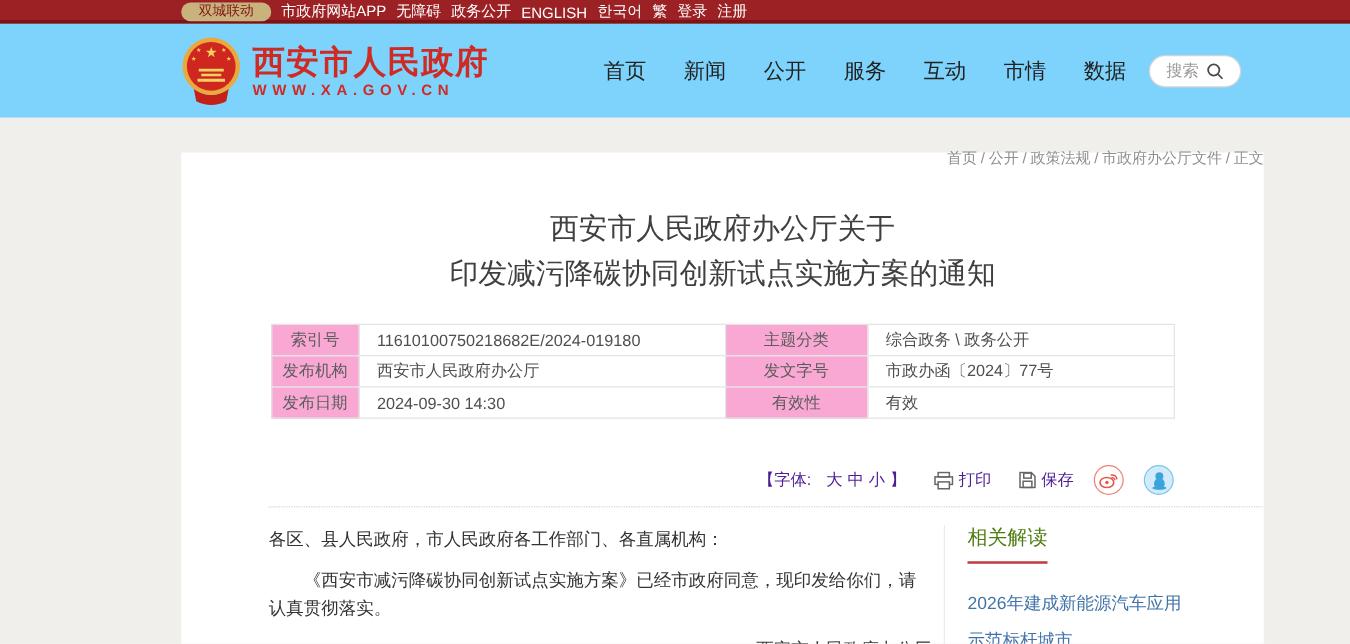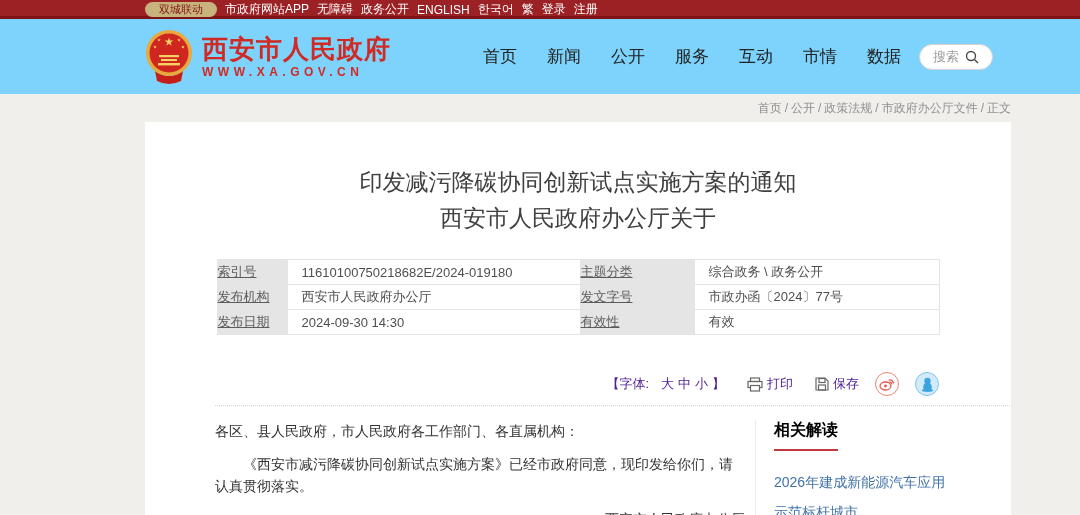--- a/index.html
+++ b/index.html
@@ -24,53 +24,53 @@
   .logo-name { color:#cf2b24; font-size:26px; font-weight:bold; letter-spacing:1px; line-height:28px; }
   .logo-url  { color:#cf2b24; font-size:12px; font-weight:bold; letter-spacing:4.5px; margin-top:2px; }
   .nav { display:flex; gap:30px; margin-left:92px; }
   .nav-item { font-size:17px; color:#222; cursor:pointer; }
   .search { margin-left:auto; margin-right:18px; width:74px; height:26px;
     border:1px solid #d4d4d4; border-radius:14px; display:flex; align-items:center;
     justify-content:center; gap:6px; background:#fff; cursor:pointer; }
   .search-txt { color:#9a9a9a; font-size:13px; }
 
   
-  .crumb-row { width:866px; margin-left:145px; padding-top:6px; height:28px;
+  .crumb-row { width:866px; margin-left:145px; padding-top:24px; height:28px;
     text-align:right; font-size:12px; color:#8f8f8f; }
   .crumb-row span { cursor:pointer; }
   .crumb-sep { margin:0 3px; cursor:default; }
 
   
   .card { width:866px; margin-left:145px; background:#fff; min-height:392px; padding-top:42px; }
   .doc-title { text-align:center; color:#404040; font-size:23px; line-height:36px; font-weight:500; }
 
   .meta { width:722px; margin:23px auto 0; border-collapse:collapse; table-layout:fixed; }
   .meta td { border:1px solid #e4e4e4; height:25px; font-size:13px; color:#4f4f4f; padding:0 0 0 14px; }
-  .meta td.lbl { background:#e5e5e5; text-align:left; padding:0; color:#5c5c5c;text-decoration:underline; }
+  .meta td.lbl { background:#f9a8d4; text-align:center; padding:0; color:#5c5c5c; }
   .c1 { width:70px; } .c2 { width:293px; } .c3 { width:114px;margin-left:20px; } .c4 { width:245px; }
 
   .tools { width:722px; margin:37px auto 0; display:flex; justify-content:flex-end;
     align-items:center; gap:10px; font-size:13px; color:#4c1d95; }
   .fs-opt { cursor:pointer; margin:0 2px; }
   .tool-btn { display:flex; align-items:center; gap:4px; cursor:pointer; margin-left:12px; }
   .soc { width:24px; height:24px; border-radius:50%; display:flex; align-items:center;
     justify-content:center; cursor:pointer; margin-left:6px; }
   .soc.weibo { background:#fff; border:1px solid #ef8272; }
   .soc.qq { background:#d2ebfa; border:1px solid #7cc5ec; }
 
   .dotted { margin:9px 0 0 70px; width:795px; border-top:1px dotted #d4d4d4; }
 
   .content-row { display:flex; margin:14px 0 0 70px; }
   .main-col { width:530px; font-size:14px; color:#333; }
   .main-col p { line-height:22px; margin-bottom:11px; }
   .p-indent { text-indent:2em; }
   .p-right { text-align:right; margin-top:4px; }
   .v-divider { border-left:1px solid #ebebeb; margin-left:10px; min-height:120px; }
   .side-col { padding-left:18px; width:245px; }
-  .side-title { color:#000000; font-size:16px; font-weight:bold; }
+  .side-title { color:#4d7c0f; font-size:16px; font-weight:normal; }
   .side-rule { width:64px; border-top:2px solid #c0393f; margin-top:8px; }
   .side-link { display:block; margin-top:16px; width:182px; color:#4273a8;
     font-size:14px; line-height:30px; text-decoration:none; cursor:pointer; }
 
   svg { display:block; }
 </style>
 </head>
 <body>
 
 <div class="topbar">
@@ -136,22 +136,22 @@
   </div>
 </div>
 
 <div class="crumb-row">
   <span>首页</span><span class="crumb-sep">/</span><span>公开</span><span class="crumb-sep">/</span><span>政策法规</span><span class="crumb-sep">/</span><span>市政府办公厅文件</span><span class="crumb-sep">/</span><span>正文</span>
 </div>
 
 <div class="card">
 
   <div class="doc-title">
+    <div>西安市人民政府办公厅关于</div>
     <div>印发减污降碳协同创新试点实施方案的通知</div>
-    <div>西安市人民政府办公厅关于</div>
   </div>
 
   <table class="meta">
     <tbody>
         <tr>
       <td class="lbl c1">索引号</td>
       <td class="c2">11610100750218682E/2024-019180</td>
       <td class="lbl c3">主题分类</td>
       <td class="c4">综合政务 \ 政务公开</td>
     </tr>

